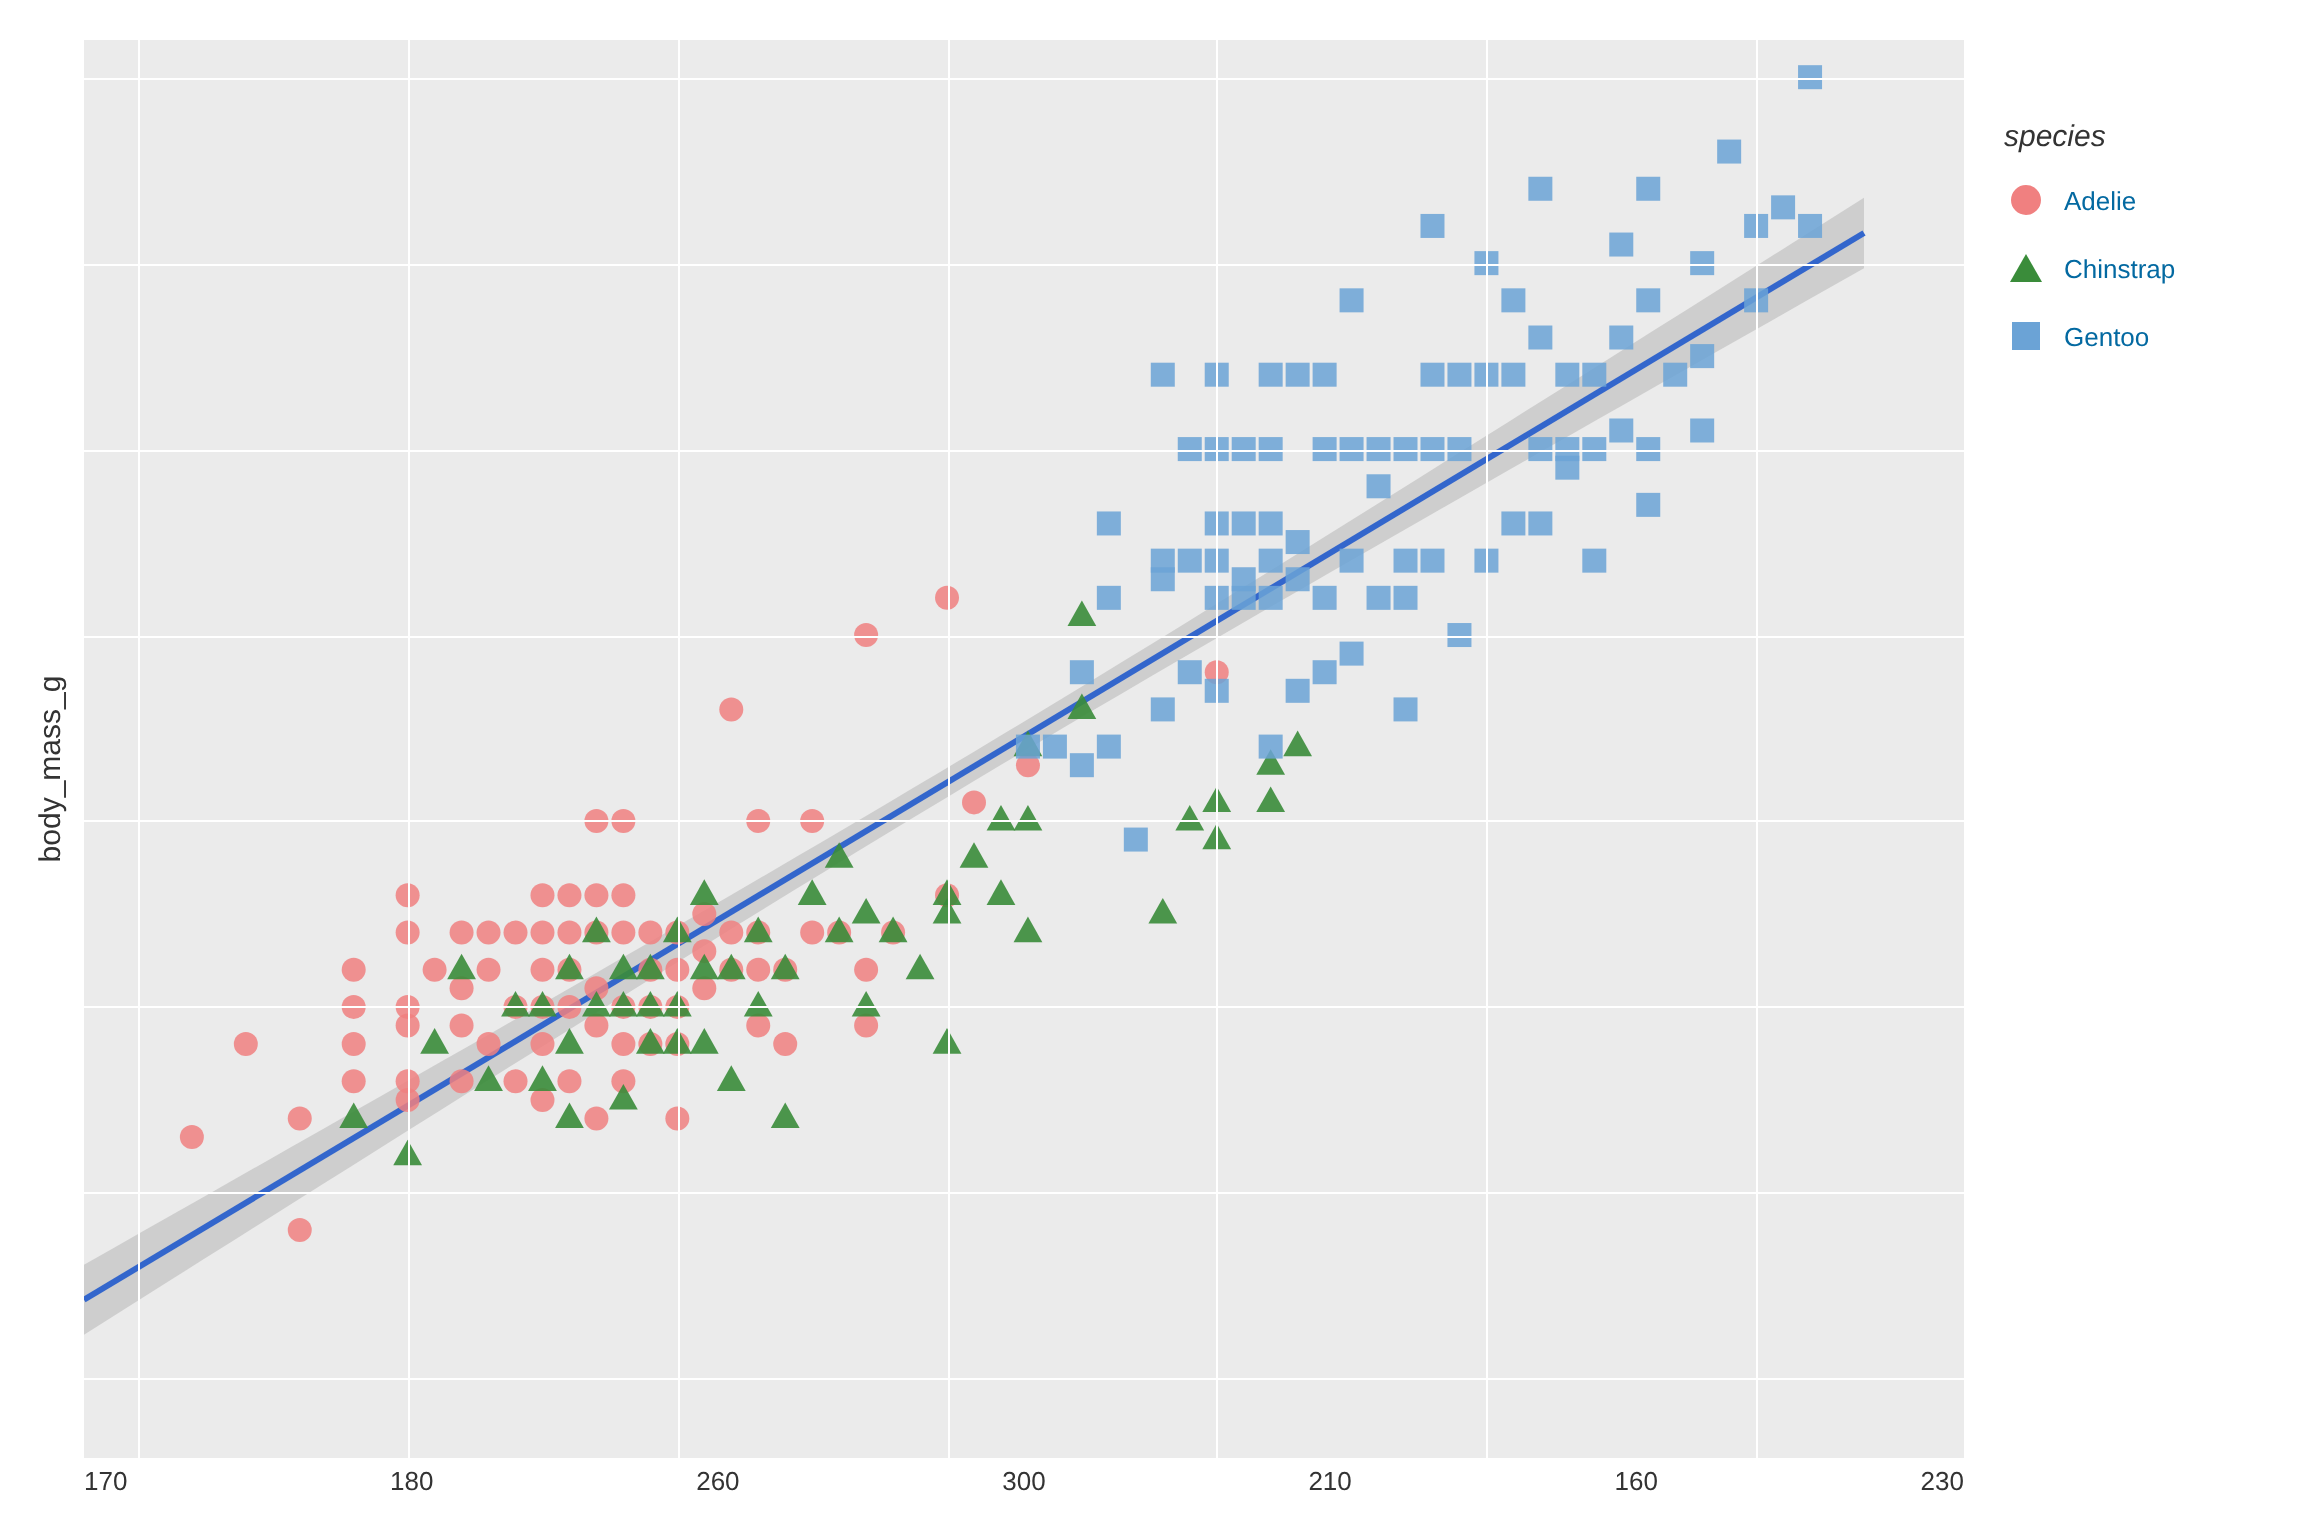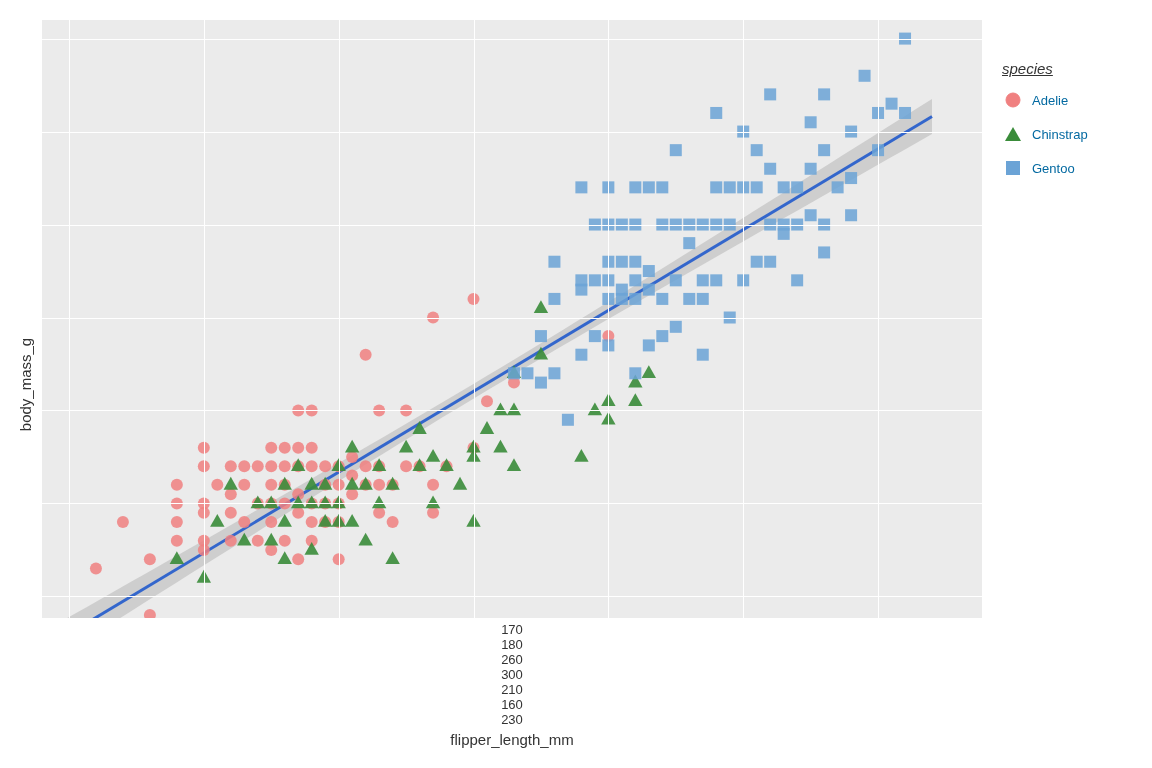--- a/index.html
+++ b/index.html
@@ -55,25 +55,26 @@
     .grid-h {
       left: 0; right: 0;
       height: 1px;
     }
     .grid-v {
       top: 0; bottom: 0;
       width: 1px;
     }
     .x-axis {
       display: flex;
-      flex-direction: column;
+      flex-direction: row;
       justify-content: space-between;
       padding-top: 5px;
       padding-left: 0px;
       padding-right: 0px;
+      align-items: flex-end;
     }
     .x-tick {
       font-size: 13px;
       color: #333;
       text-align: center;
     }
     .x-axis-label {
       text-align: center;
       font-size: 15px;
       color: #333;
@@ -85,21 +86,20 @@
       display: flex;
       flex-direction: column;
       padding-left: 20px;
       padding-top: 40px;
     }
     .legend-title {
       font-size: 15px;
       font-style: italic;
       color: #333;
       margin-bottom: 12px;
-      text-decoration: underline;
     }
     .legend-item {
       display: flex;
       align-items: center;
       margin-bottom: 12px;
       font-size: 13px;
       color: #0369a1;
     }
     .legend-symbol {
       width: 22px;
@@ -385,21 +385,20 @@
         <div class="x-axis" style="padding: 4px 0 0 0;">
           <span class="x-tick">170</span>
           <span class="x-tick">180</span>
           <span class="x-tick">260</span>
           <span class="x-tick">300</span>
           <span class="x-tick">210</span>
           <span class="x-tick">160</span>
           <span class="x-tick">230</span>
         </div>
 
-        <div class="x-axis-label">flipper_length_mm</div>
       </div>
     </div>
   </div>
 
   <div class="legend">
     <div class="legend-title">species</div>
 
     <div class="legend-item">
       <div class="legend-symbol">
         <svg width="18" height="18">

